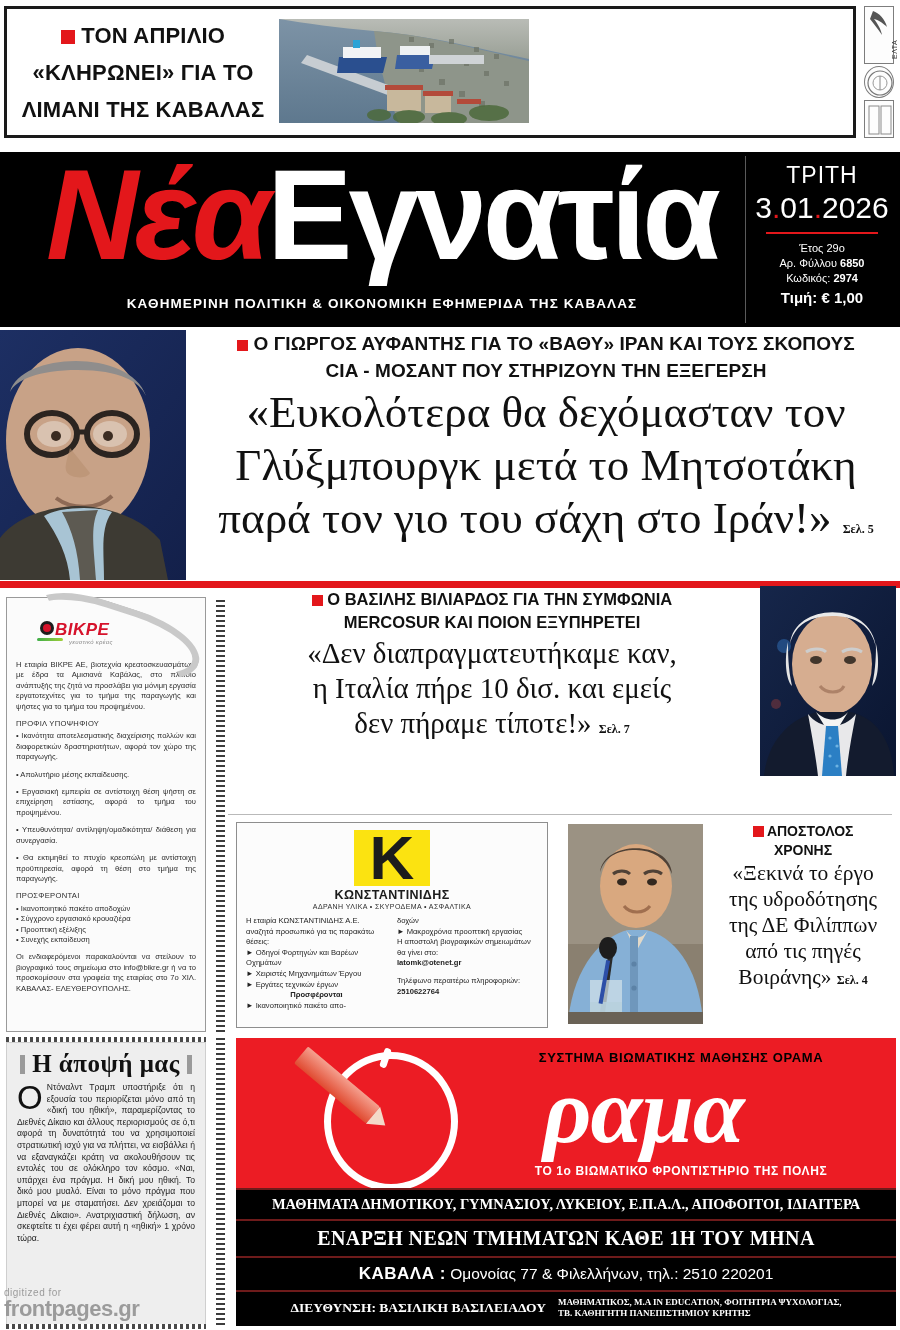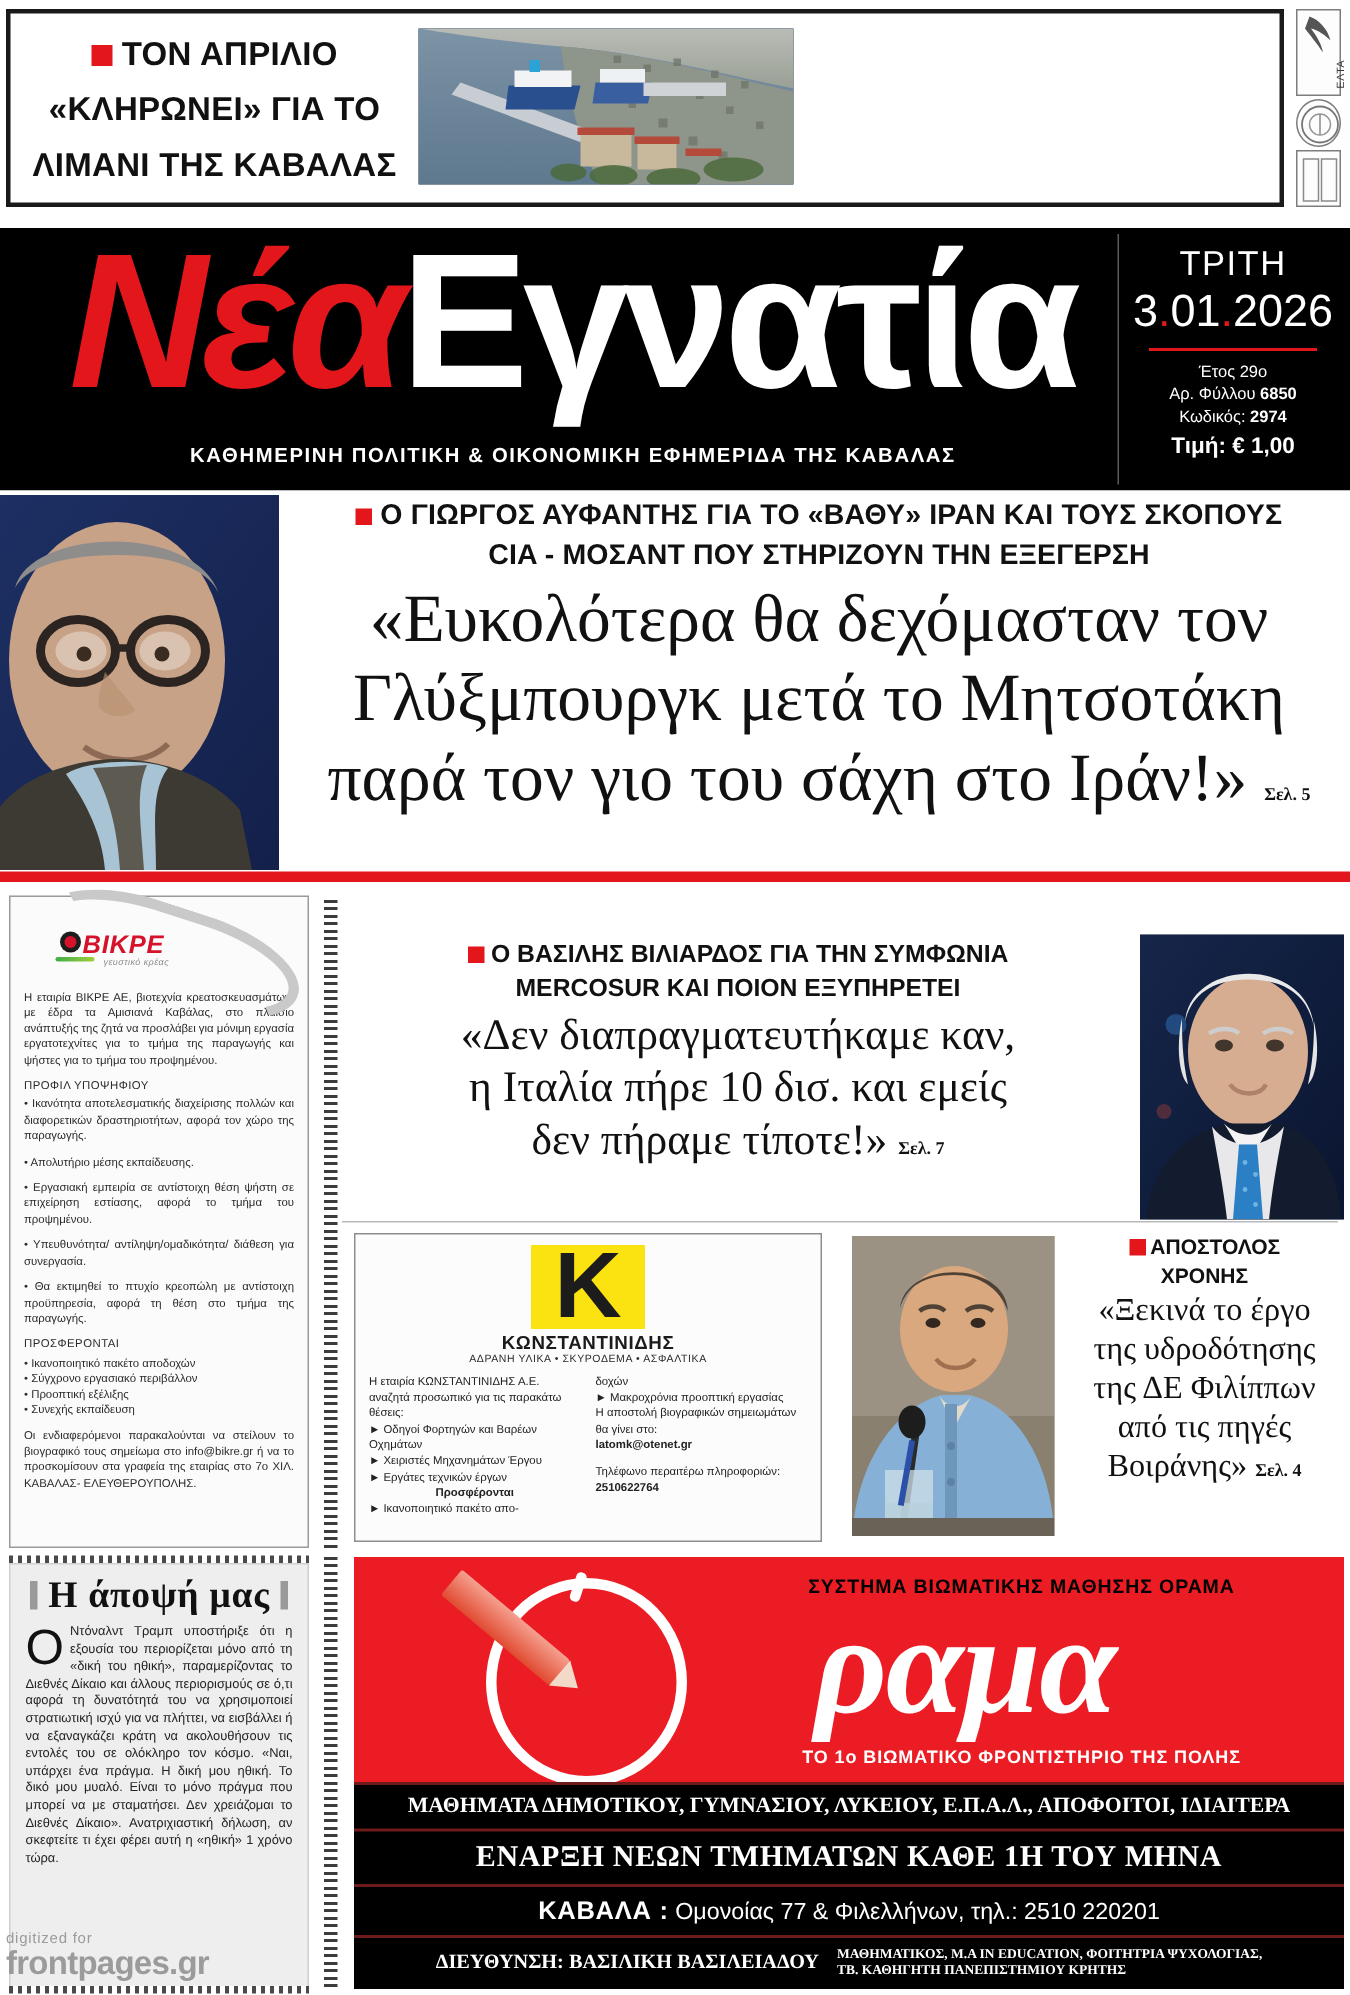--- a/index.html
+++ b/index.html
@@ -97,21 +97,21 @@
   .edito-body{position:relative;padding:4px 10px 0 10px;font-size:8.6px;line-height:11.6px;
               color:#232323;text-align:justify;}
   .edito-body .drop{float:left;font-family:"Liberation Sans",sans-serif;font-size:33px;
               line-height:27px;font-weight:normal;padding:2px 4px 0 0;color:#111;}
 
   .wm{position:absolute;left:4px;top:1288px;width:185px;color:#8d8d8d;opacity:.85;}
   .wm .w1{font-size:10px;letter-spacing:.5px;line-height:10px;}
   .wm .w2{font-size:22px;font-weight:bold;letter-spacing:-.5px;line-height:21px;}
 
   
-  .story2{position:absolute;left:228px;top:619px;width:668px;height:212px;}
+  .story2{position:absolute;left:228px;top:582px;width:668px;height:212px;}
   .s2-photo{position:absolute;right:0;top:4px;width:136px;height:190px;overflow:hidden;
             background:#0b1b33;}
   .s2-body{position:absolute;left:6px;top:6px;width:516px;text-align:center;}
   .s2-kicker{font-weight:bold;font-size:16.5px;line-height:23px;color:#111;white-space:nowrap;}
   .s2-head{font-family:"Liberation Serif",serif;font-size:29px;line-height:32px;color:#111;
            margin-top:3px;white-space:nowrap;}
 
   .hr-thin{position:absolute;background:#b9b9b9;height:1px;}
 
   
@@ -352,21 +352,21 @@
     </div>
     <p>Η εταιρία ΒΙΚΡΕ ΑΕ, βιοτεχνία κρεατοσκευασμάτων, με έδρα τα Αμισιανά Καβάλας, στο πλαίσιο ανάπτυξής της ζητά να προσλάβει για μόνιμη εργασία εργατοτεχνίτες για το τμήμα της παραγωγής και ψήστες για το τμήμα του προψημένου.</p>
     <p class="h">ΠΡΟΦΙΛ ΥΠΟΨΗΦΙΟΥ</p>
     <p>• Ικανότητα αποτελεσματικής διαχείρισης πολλών και διαφορετικών δραστηριοτήτων, αφορά τον χώρο της παραγωγής.</p>
     <p>• Απολυτήριο μέσης εκπαίδευσης.</p>
     <p>• Εργασιακή εμπειρία σε αντίστοιχη θέση ψήστη σε επιχείρηση εστίασης, αφορά το τμήμα του προψημένου.</p>
     <p>• Υπευθυνότητα/ αντίληψη/ομαδικότητα/ διάθεση για συνεργασία.</p>
     <p>• Θα εκτιμηθεί το πτυχίο κρεοπώλη με αντίστοιχη προϋπηρεσία, αφορά τη θέση στο τμήμα της παραγωγής.</p>
     <p class="h">ΠΡΟΣΦΕΡΟΝΤΑΙ</p>
     <p style="margin-bottom:0">• Ικανοποιητικό πακέτο αποδοχών</p>
-    <p style="margin-bottom:0">• Σύγχρονο εργασιακό περιβάλλον</p>
+    <p style="margin-bottom:0">• Σύγχρονο εργασιακό κρουαζιέρα</p>
     <p style="margin-bottom:0">• Προοπτική εξέλιξης</p>
     <p>• Συνεχής εκπαίδευση</p>
     <p>Οι ενδιαφερόμενοι παρακαλούνται να στείλουν το βιογραφικό τους σημείωμα στο info@bikre.gr ή να το προσκομίσουν στα γραφεία της εταιρίας στο 7ο ΧΙΛ. ΚΑΒΑΛΑΣ- ΕΛΕΥΘΕΡΟΥΠΟΛΗΣ.</p>
   </div>
 
   <div class="story2">
     <div class="s2-body">
       <div class="s2-kicker">
         <span class="sq-sm"></span>
         <span>Ο ΒΑΣΙΛΗΣ ΒΙΛΙΑΡΔΟΣ ΓΙΑ ΤΗΝ ΣΥΜΦΩΝΙΑ</span>

